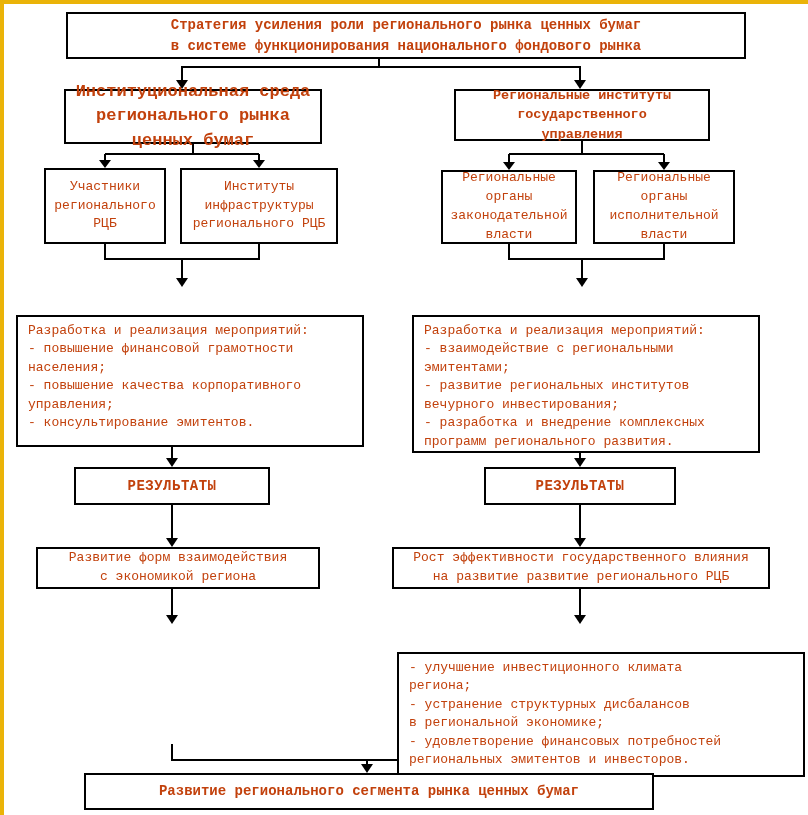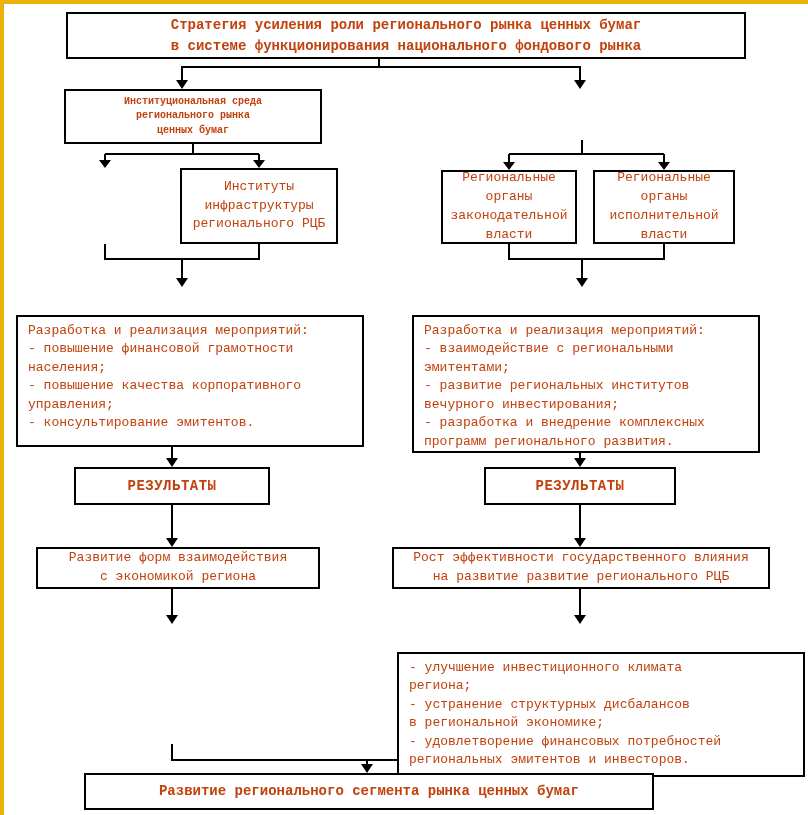--- a/index.html
+++ b/index.html
@@ -104,24 +104,30 @@
     <line x1="168" y1="740" x2="168" y2="757"></line>
     <line x1="576" y1="745" x2="576" y2="757"></line>
     <line x1="167" y1="756" x2="577" y2="756"></line>
     <line x1="363" y1="756" x2="363" y2="762"></line>
     <polygon points="357,760 369,760 363,769"></polygon>
   </svg>
 
   <div class="box bold fs14" style="left:62px; top:8px; width:680px; height:47px;">Стратегия усиления роли регионального рынка ценных бумаг
 в системе функционирования национального фондового рынка</div>
 
-  <div class="box bold" style="left:60px; top:85px; width:258px; height:55px; font-size:10px;">Институциональная среда
+  <div class="box bold" style="left:60px; top:85px; width:258px; height:55px; font-size:17px;">Институциональная среда
 регионального рынка
 ценных бумаг</div>
+  <div class="box bold" style="left:450px; top:85px; width:256px; height:52px; font-size:13.5px;">Региональные институты
+государственного
+управления</div>
 
+  <div class="box" style="left:40px; top:164px; width:122px; height:76px;">Участники
+регионального
+РЦБ</div>
   <div class="box" style="left:176px; top:164px; width:158px; height:76px;">Институты
 инфраструктуры
 регионального РЦБ</div>
 
   <div class="box" style="left:437px; top:166px; width:136px; height:74px;">Региональные
 органы
 законодательной
 власти</div>
   <div class="box" style="left:589px; top:166px; width:142px; height:74px;">Региональные
 органы

